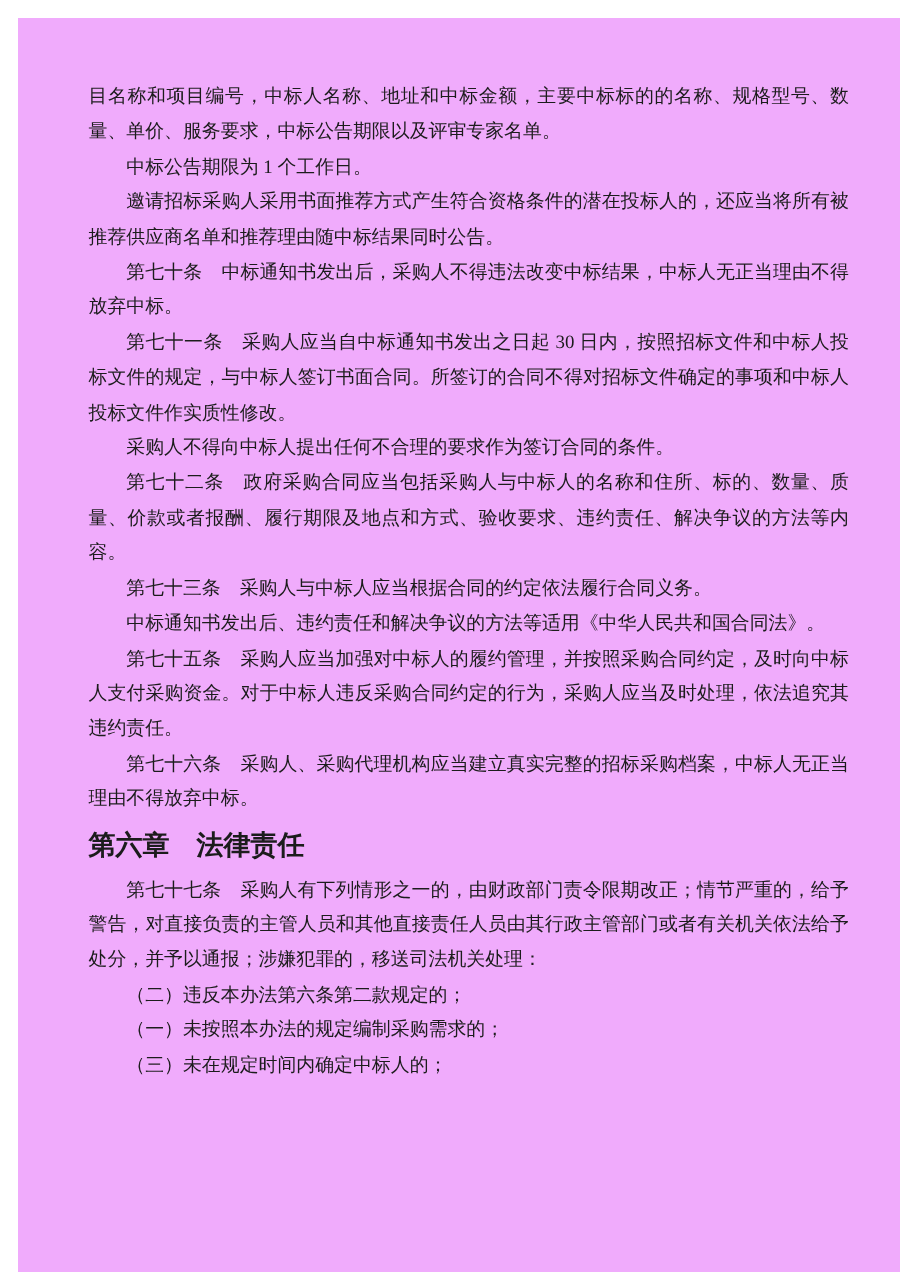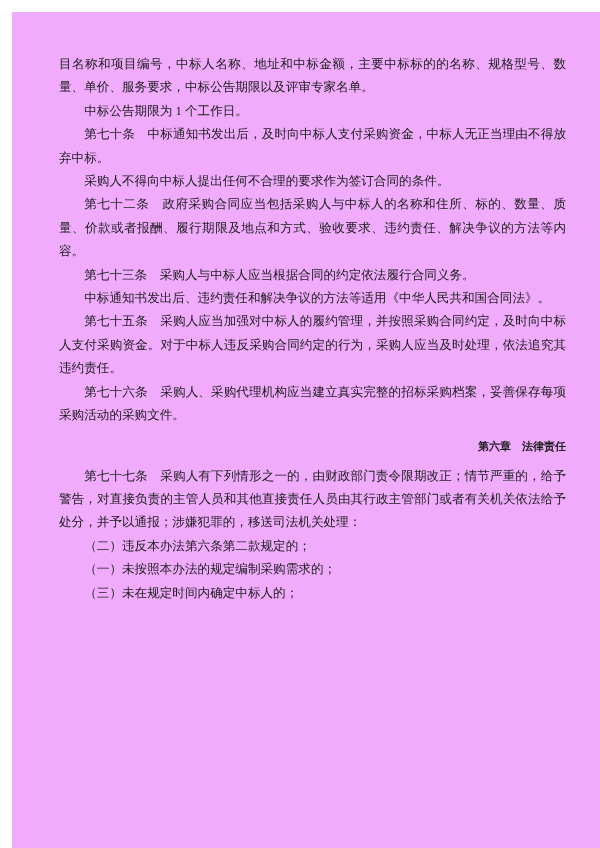--- a/index.html
+++ b/index.html
@@ -32,42 +32,44 @@
     word-break: break-all;
     font-family: "Liberation Serif", "DejaVu Serif", serif;
   }
   .para.no-indent {
     text-indent: 0;
   }
   .chapter {
     margin: 6px 0 7px 0;
     padding: 0;
     color: #1c1c1c;
-    font-size: 11px;
+    font-size: 18px;
     line-height: 24px;
     font-weight: 700;
-    text-align: right;
+    text-align: left;
     text-indent: 0;
     word-break: break-all;
     font-family: "Liberation Serif", "DejaVu Serif", serif;
   }
 </style>
 </head>
 <body>
 
 <main class="page">
   <section class="doc">
       <p class="para no-indent">目名称和项目编号，中标人名称、地址和中标金额，主要中标标的的名称、规格型号、数量、单价、服务要求，中标公告期限以及评审专家名单。</p>
       <p class="para">中标公告期限为 1 个工作日。</p>
-      <p class="para">第七十条　中标通知书发出后，及时向中标人支付采购资金，中标人无正当理由不得放弃中标。</p>
+      <p class="para">邀请招标采购人采用书面推荐方式产生符合资格条件的潜在投标人的，还应当将所有被推荐供应商名单和推荐理由随中标结果同时公告。</p>
+      <p class="para">第七十条　中标通知书发出后，采购人不得违法改变中标结果，中标人无正当理由不得放弃中标。</p>
+      <p class="para">第七十一条　采购人应当自中标通知书发出之日起 30 日内，按照招标文件和中标人投标文件的规定，与中标人签订书面合同。所签订的合同不得对招标文件确定的事项和中标人投标文件作实质性修改。</p>
       <p class="para">采购人不得向中标人提出任何不合理的要求作为签订合同的条件。</p>
       <p class="para">第七十二条　政府采购合同应当包括采购人与中标人的名称和住所、标的、数量、质量、价款或者报酬、履行期限及地点和方式、验收要求、违约责任、解决争议的方法等内容。</p>
       <p class="para">第七十三条　采购人与中标人应当根据合同的约定依法履行合同义务。</p>
       <p class="para">中标通知书发出后、违约责任和解决争议的方法等适用《中华人民共和国合同法》。</p>
       <p class="para">第七十五条　采购人应当加强对中标人的履约管理，并按照采购合同约定，及时向中标人支付采购资金。对于中标人违反采购合同约定的行为，采购人应当及时处理，依法追究其违约责任。</p>
-      <p class="para">第七十六条　采购人、采购代理机构应当建立真实完整的招标采购档案，妥善保存每项采购活动的采购文件。</p>
+      <p class="para">第七十六条　采购人、采购代理机构应当建立真实完整的招标采购档案，中标人无正当理由不得放弃中标。</p>
       <h2 class="chapter">第六章　法律责任</h2>
       <p class="para">第七十七条　采购人有下列情形之一的，由财政部门责令限期改正；情节严重的，给予警告，对直接负责的主管人员和其他直接责任人员由其行政主管部门或者有关机关依法给予处分，并予以通报；涉嫌犯罪的，移送司法机关处理：</p>
       <p class="para">（二）违反本办法第六条第二款规定的；</p>
       <p class="para">（一）未按照本办法的规定编制采购需求的；</p>
       <p class="para">（三）未在规定时间内确定中标人的；</p>
     </section>
 </main>
 
 </body></html>

